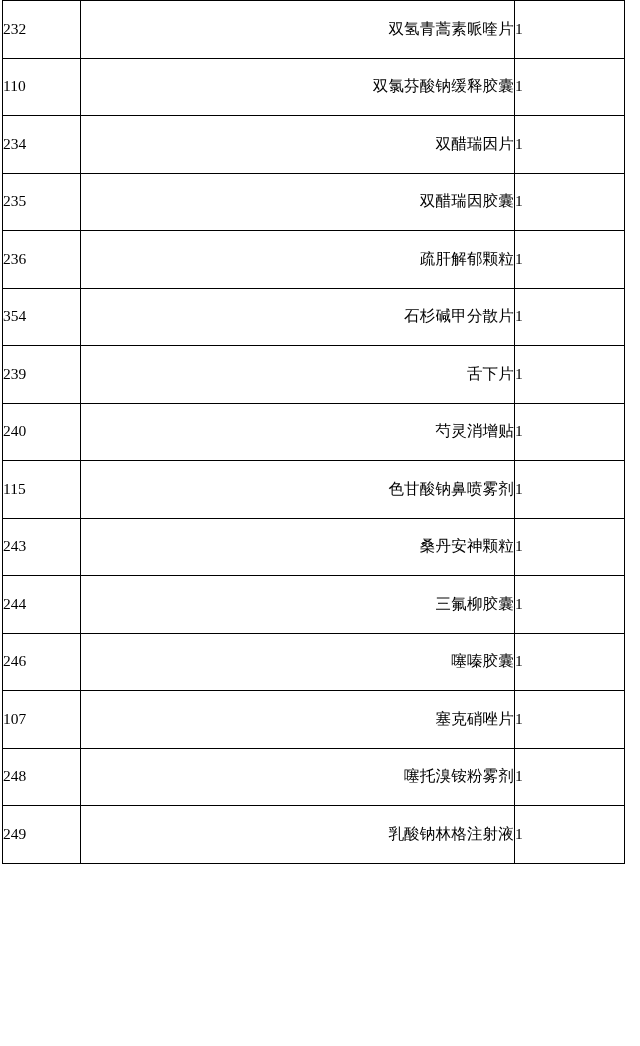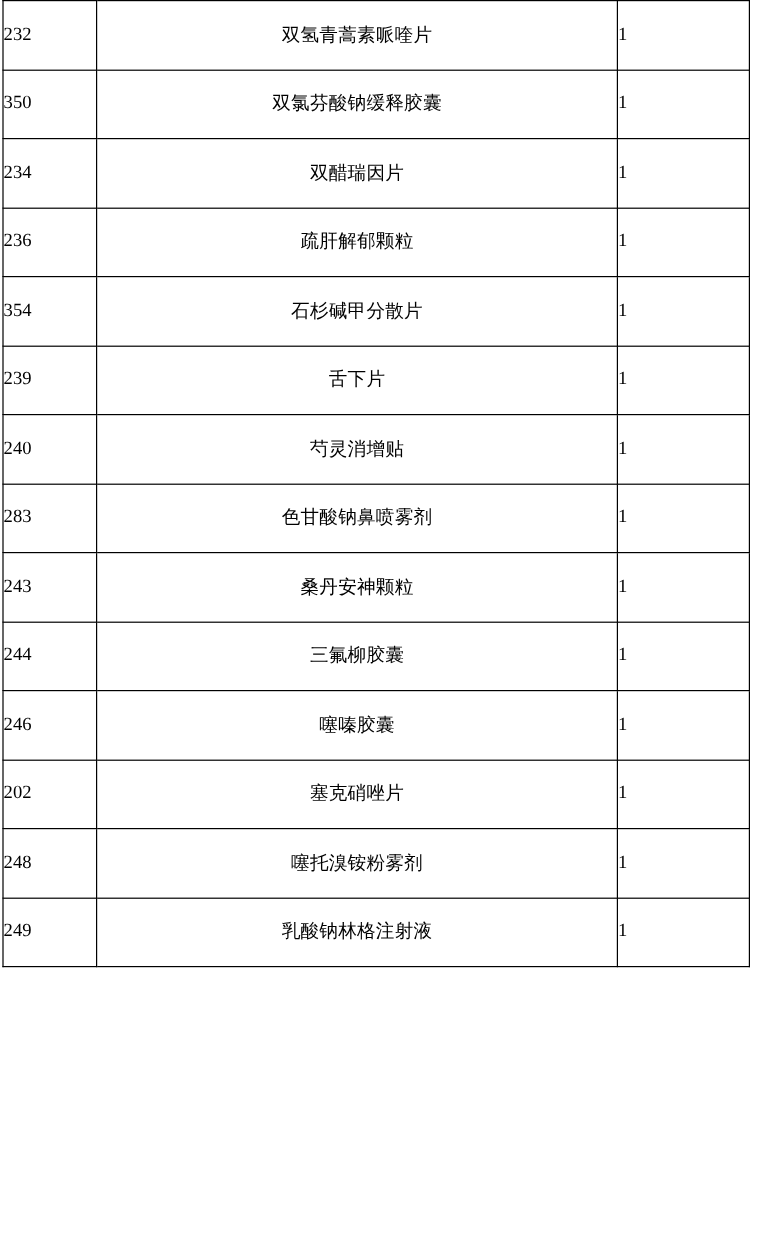--- a/index.html
+++ b/index.html
@@ -37,21 +37,21 @@
   }
   td.col-index {
     width: 78px;
     text-align: left;
     padding-left: 14px;
     font-family: "Liberation Serif", serif;
     font-size: 16px;
   }
   td.col-name {
     width: 434px;
-    text-align: center;
+    text-align: right;
     padding-left: 22px;
     font-family: "DejaVu Sans", "Liberation Sans", sans-serif;
     font-size: 16.5px;
     letter-spacing: 0.2px;
   }
   td.col-qty {
     width: 110px;
     text-align: left;
     padding-left: 14px;
     font-family: "Liberation Serif", serif;
@@ -63,27 +63,32 @@
 
 <div class="page">
   <table class="drug-table">
     <tbody>
       <tr>
         <td class="col-index">232</td>
         <td class="col-name">双氢青蒿素哌喹片</td>
         <td class="col-qty">1</td>
       </tr>
       <tr>
-        <td class="col-index">350</td>
+        <td class="col-index">110</td>
         <td class="col-name">双氯芬酸钠缓释胶囊</td>
         <td class="col-qty">1</td>
       </tr>
       <tr>
         <td class="col-index">234</td>
         <td class="col-name">双醋瑞因片</td>
+        <td class="col-qty">1</td>
+      </tr>
+      <tr>
+        <td class="col-index">235</td>
+        <td class="col-name">双醋瑞因胶囊</td>
         <td class="col-qty">1</td>
       </tr>
       <tr>
         <td class="col-index">236</td>
         <td class="col-name">疏肝解郁颗粒</td>
         <td class="col-qty">1</td>
       </tr>
       <tr>
         <td class="col-index">354</td>
         <td class="col-name">石杉碱甲分散片</td>
@@ -93,41 +98,41 @@
         <td class="col-index">239</td>
         <td class="col-name">舌下片</td>
         <td class="col-qty">1</td>
       </tr>
       <tr>
         <td class="col-index">240</td>
         <td class="col-name">芍灵消增贴</td>
         <td class="col-qty">1</td>
       </tr>
       <tr>
-        <td class="col-index">283</td>
+        <td class="col-index">115</td>
         <td class="col-name">色甘酸钠鼻喷雾剂</td>
         <td class="col-qty">1</td>
       </tr>
       <tr>
         <td class="col-index">243</td>
         <td class="col-name">桑丹安神颗粒</td>
         <td class="col-qty">1</td>
       </tr>
       <tr>
         <td class="col-index">244</td>
         <td class="col-name">三氟柳胶囊</td>
         <td class="col-qty">1</td>
       </tr>
       <tr>
         <td class="col-index">246</td>
         <td class="col-name">噻嗪胶囊</td>
         <td class="col-qty">1</td>
       </tr>
       <tr>
-        <td class="col-index">202</td>
+        <td class="col-index">107</td>
         <td class="col-name">塞克硝唑片</td>
         <td class="col-qty">1</td>
       </tr>
       <tr>
         <td class="col-index">248</td>
         <td class="col-name">噻托溴铵粉雾剂</td>
         <td class="col-qty">1</td>
       </tr>
       <tr>
         <td class="col-index">249</td>

